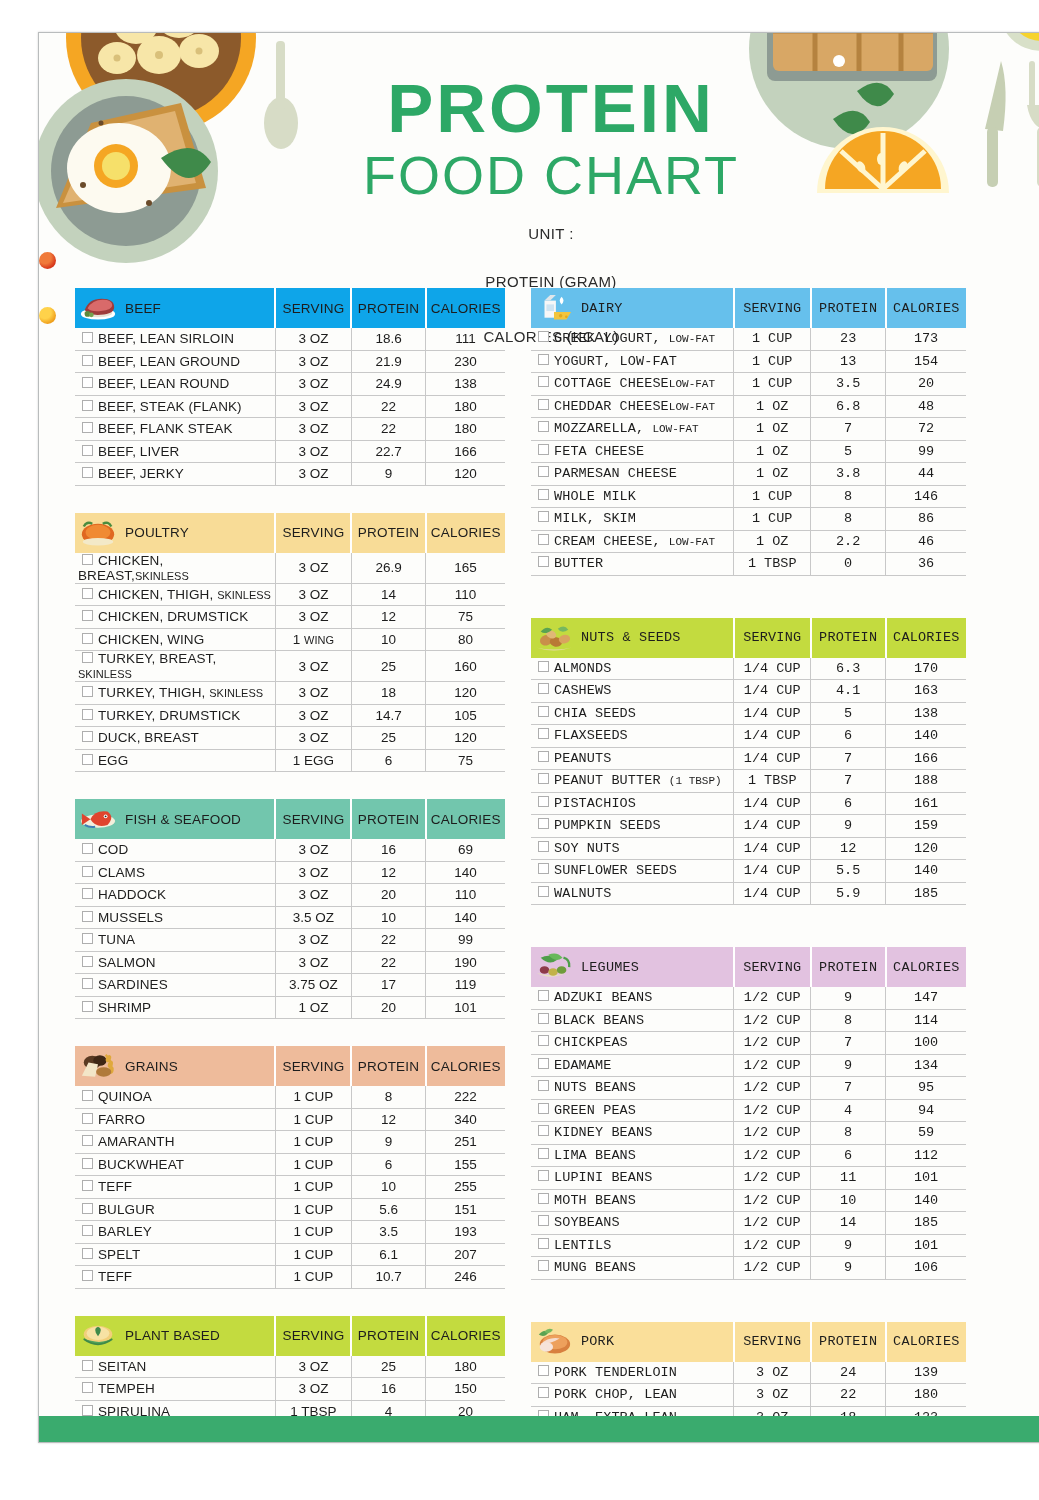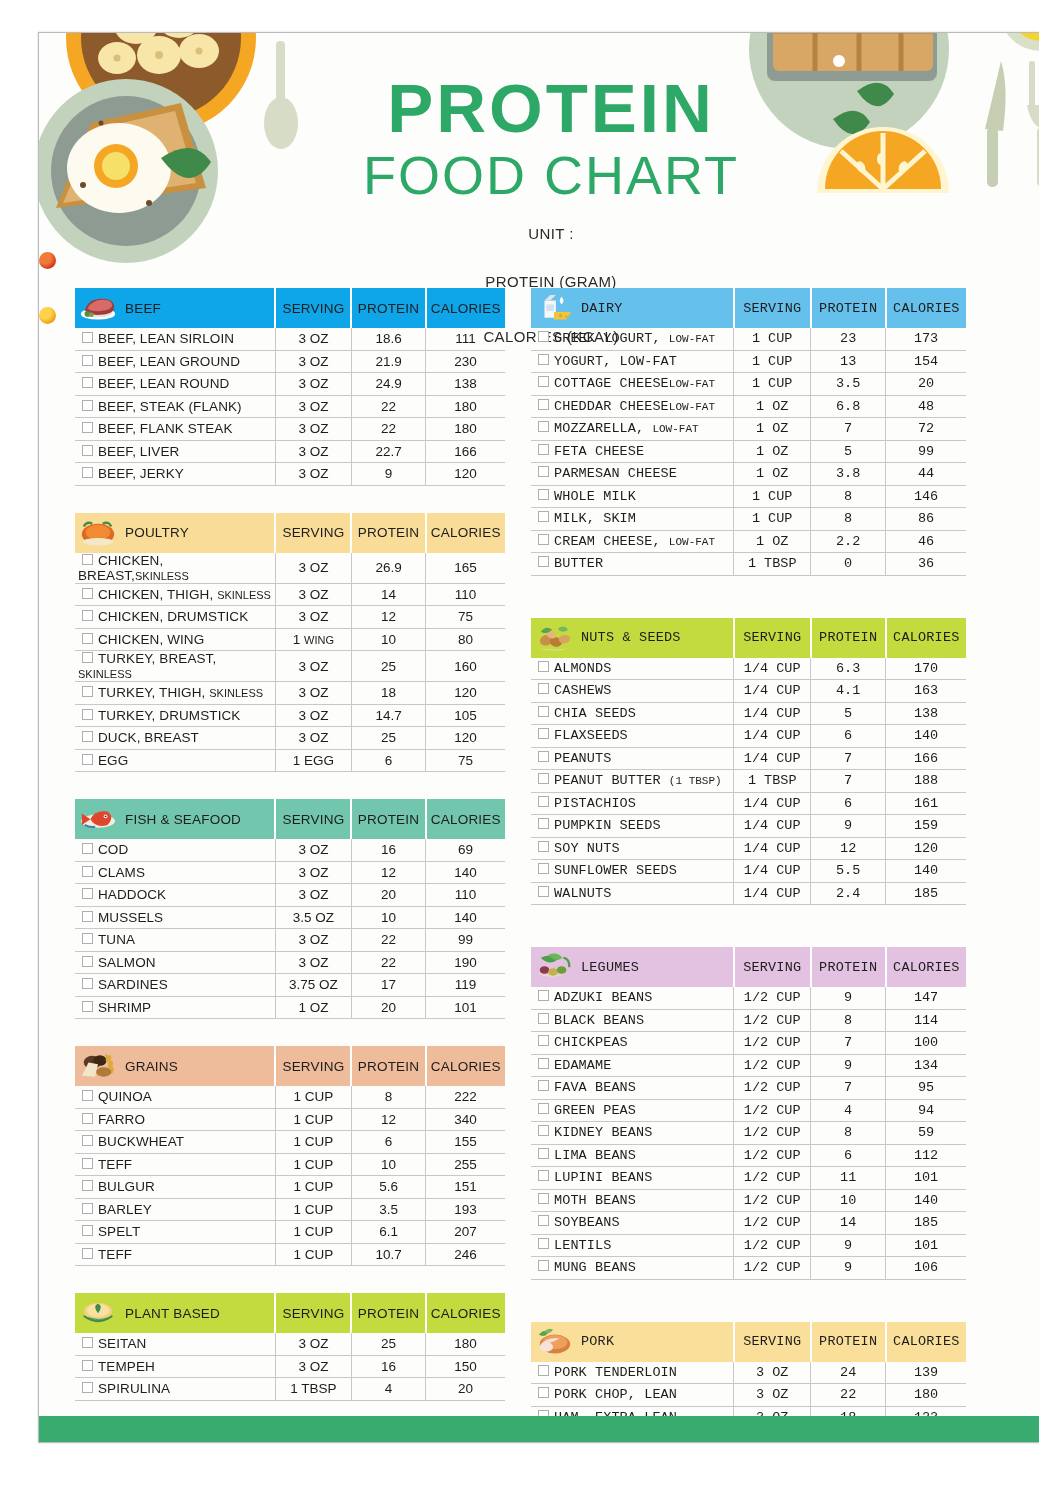--- a/index.html
+++ b/index.html
@@ -447,20 +447,26 @@
               <td class="col-prot">8</td>
               <td class="col-cal">222</td>
             </tr>
             <tr>
               <td class="col-name"><span class="cb"></span><span class="item-txt">FARRO</span></td>
               <td class="col-serv"><span>1 CUP</span></td>
               <td class="col-prot">12</td>
               <td class="col-cal">340</td>
             </tr>
             <tr>
+              <td class="col-name"><span class="cb"></span><span class="item-txt">AMARANTH</span></td>
+              <td class="col-serv"><span>1 CUP</span></td>
+              <td class="col-prot">9</td>
+              <td class="col-cal">251</td>
+            </tr>
+            <tr>
               <td class="col-name"><span class="cb"></span><span class="item-txt">BUCKWHEAT</span></td>
               <td class="col-serv"><span>1 CUP</span></td>
               <td class="col-prot">6</td>
               <td class="col-cal">155</td>
             </tr>
             <tr>
               <td class="col-name"><span class="cb"></span><span class="item-txt">TEFF</span></td>
               <td class="col-serv"><span>1 CUP</span></td>
               <td class="col-prot">10</td>
               <td class="col-cal">255</td>
@@ -697,21 +703,21 @@
             </tr>
             <tr>
               <td class="col-name"><span class="cb"></span><span class="item-txt">SUNFLOWER SEEDS</span></td>
               <td class="col-serv"><span>1/4 CUP</span></td>
               <td class="col-prot">5.5</td>
               <td class="col-cal">140</td>
             </tr>
             <tr>
               <td class="col-name"><span class="cb"></span><span class="item-txt">WALNUTS</span></td>
               <td class="col-serv"><span>1/4 CUP</span></td>
-              <td class="col-prot">2.4</td>
+              <td class="col-prot">5.9</td>
               <td class="col-cal">185</td>
             </tr>
           </tbody>
         </table>
       </div>
       <div class="spacer" style="height: 42px;"></div>
       <div class="tbl-block">
         <table class="chart">
           <thead>
             <tr style="background: rgb(226, 194, 224);">
@@ -748,21 +754,21 @@
               <td class="col-prot">7</td>
               <td class="col-cal">100</td>
             </tr>
             <tr>
               <td class="col-name"><span class="cb"></span><span class="item-txt">EDAMAME</span></td>
               <td class="col-serv"><span>1/2 CUP</span></td>
               <td class="col-prot">9</td>
               <td class="col-cal">134</td>
             </tr>
             <tr>
-              <td class="col-name"><span class="cb"></span><span class="item-txt">FAVA BEANS</span></td>
+              <td class="col-name"><span class="cb"></span><span class="item-txt">NUTS BEANS</span></td>
               <td class="col-serv"><span>1/2 CUP</span></td>
               <td class="col-prot">7</td>
               <td class="col-cal">95</td>
             </tr>
             <tr>
               <td class="col-name"><span class="cb"></span><span class="item-txt">GREEN PEAS</span></td>
               <td class="col-serv"><span>1/2 CUP</span></td>
               <td class="col-prot">4</td>
               <td class="col-cal">94</td>
             </tr>

